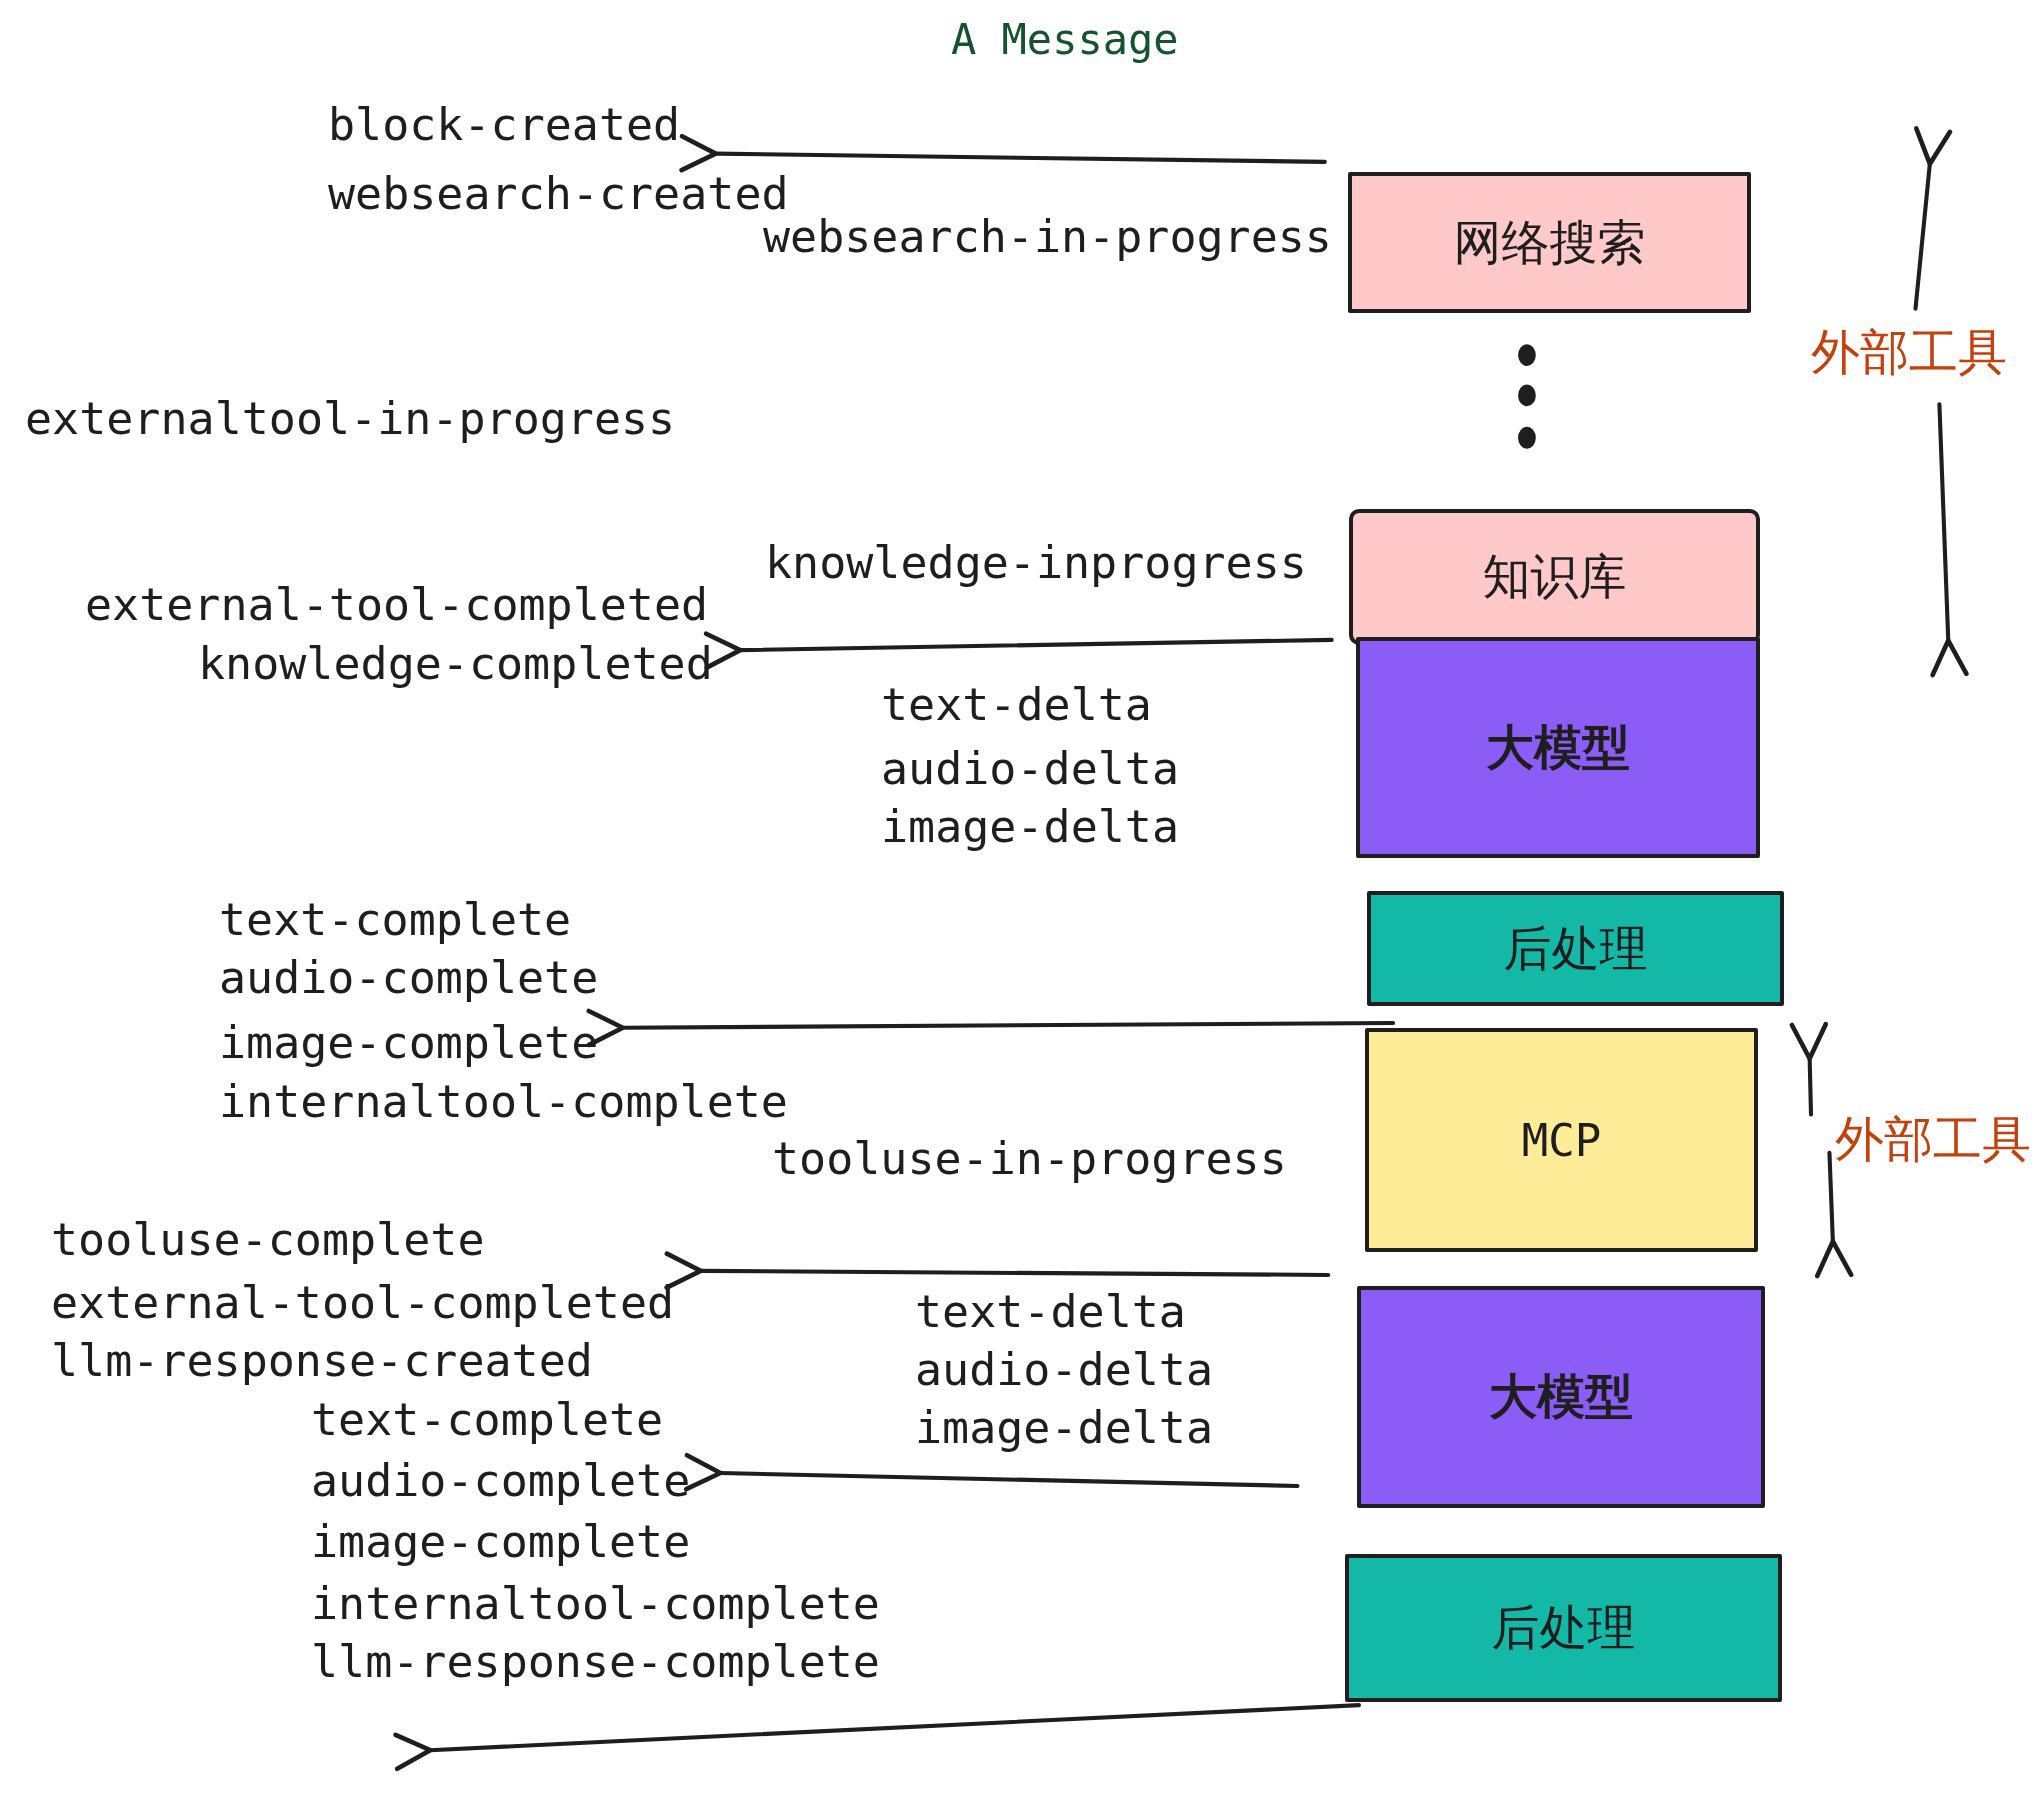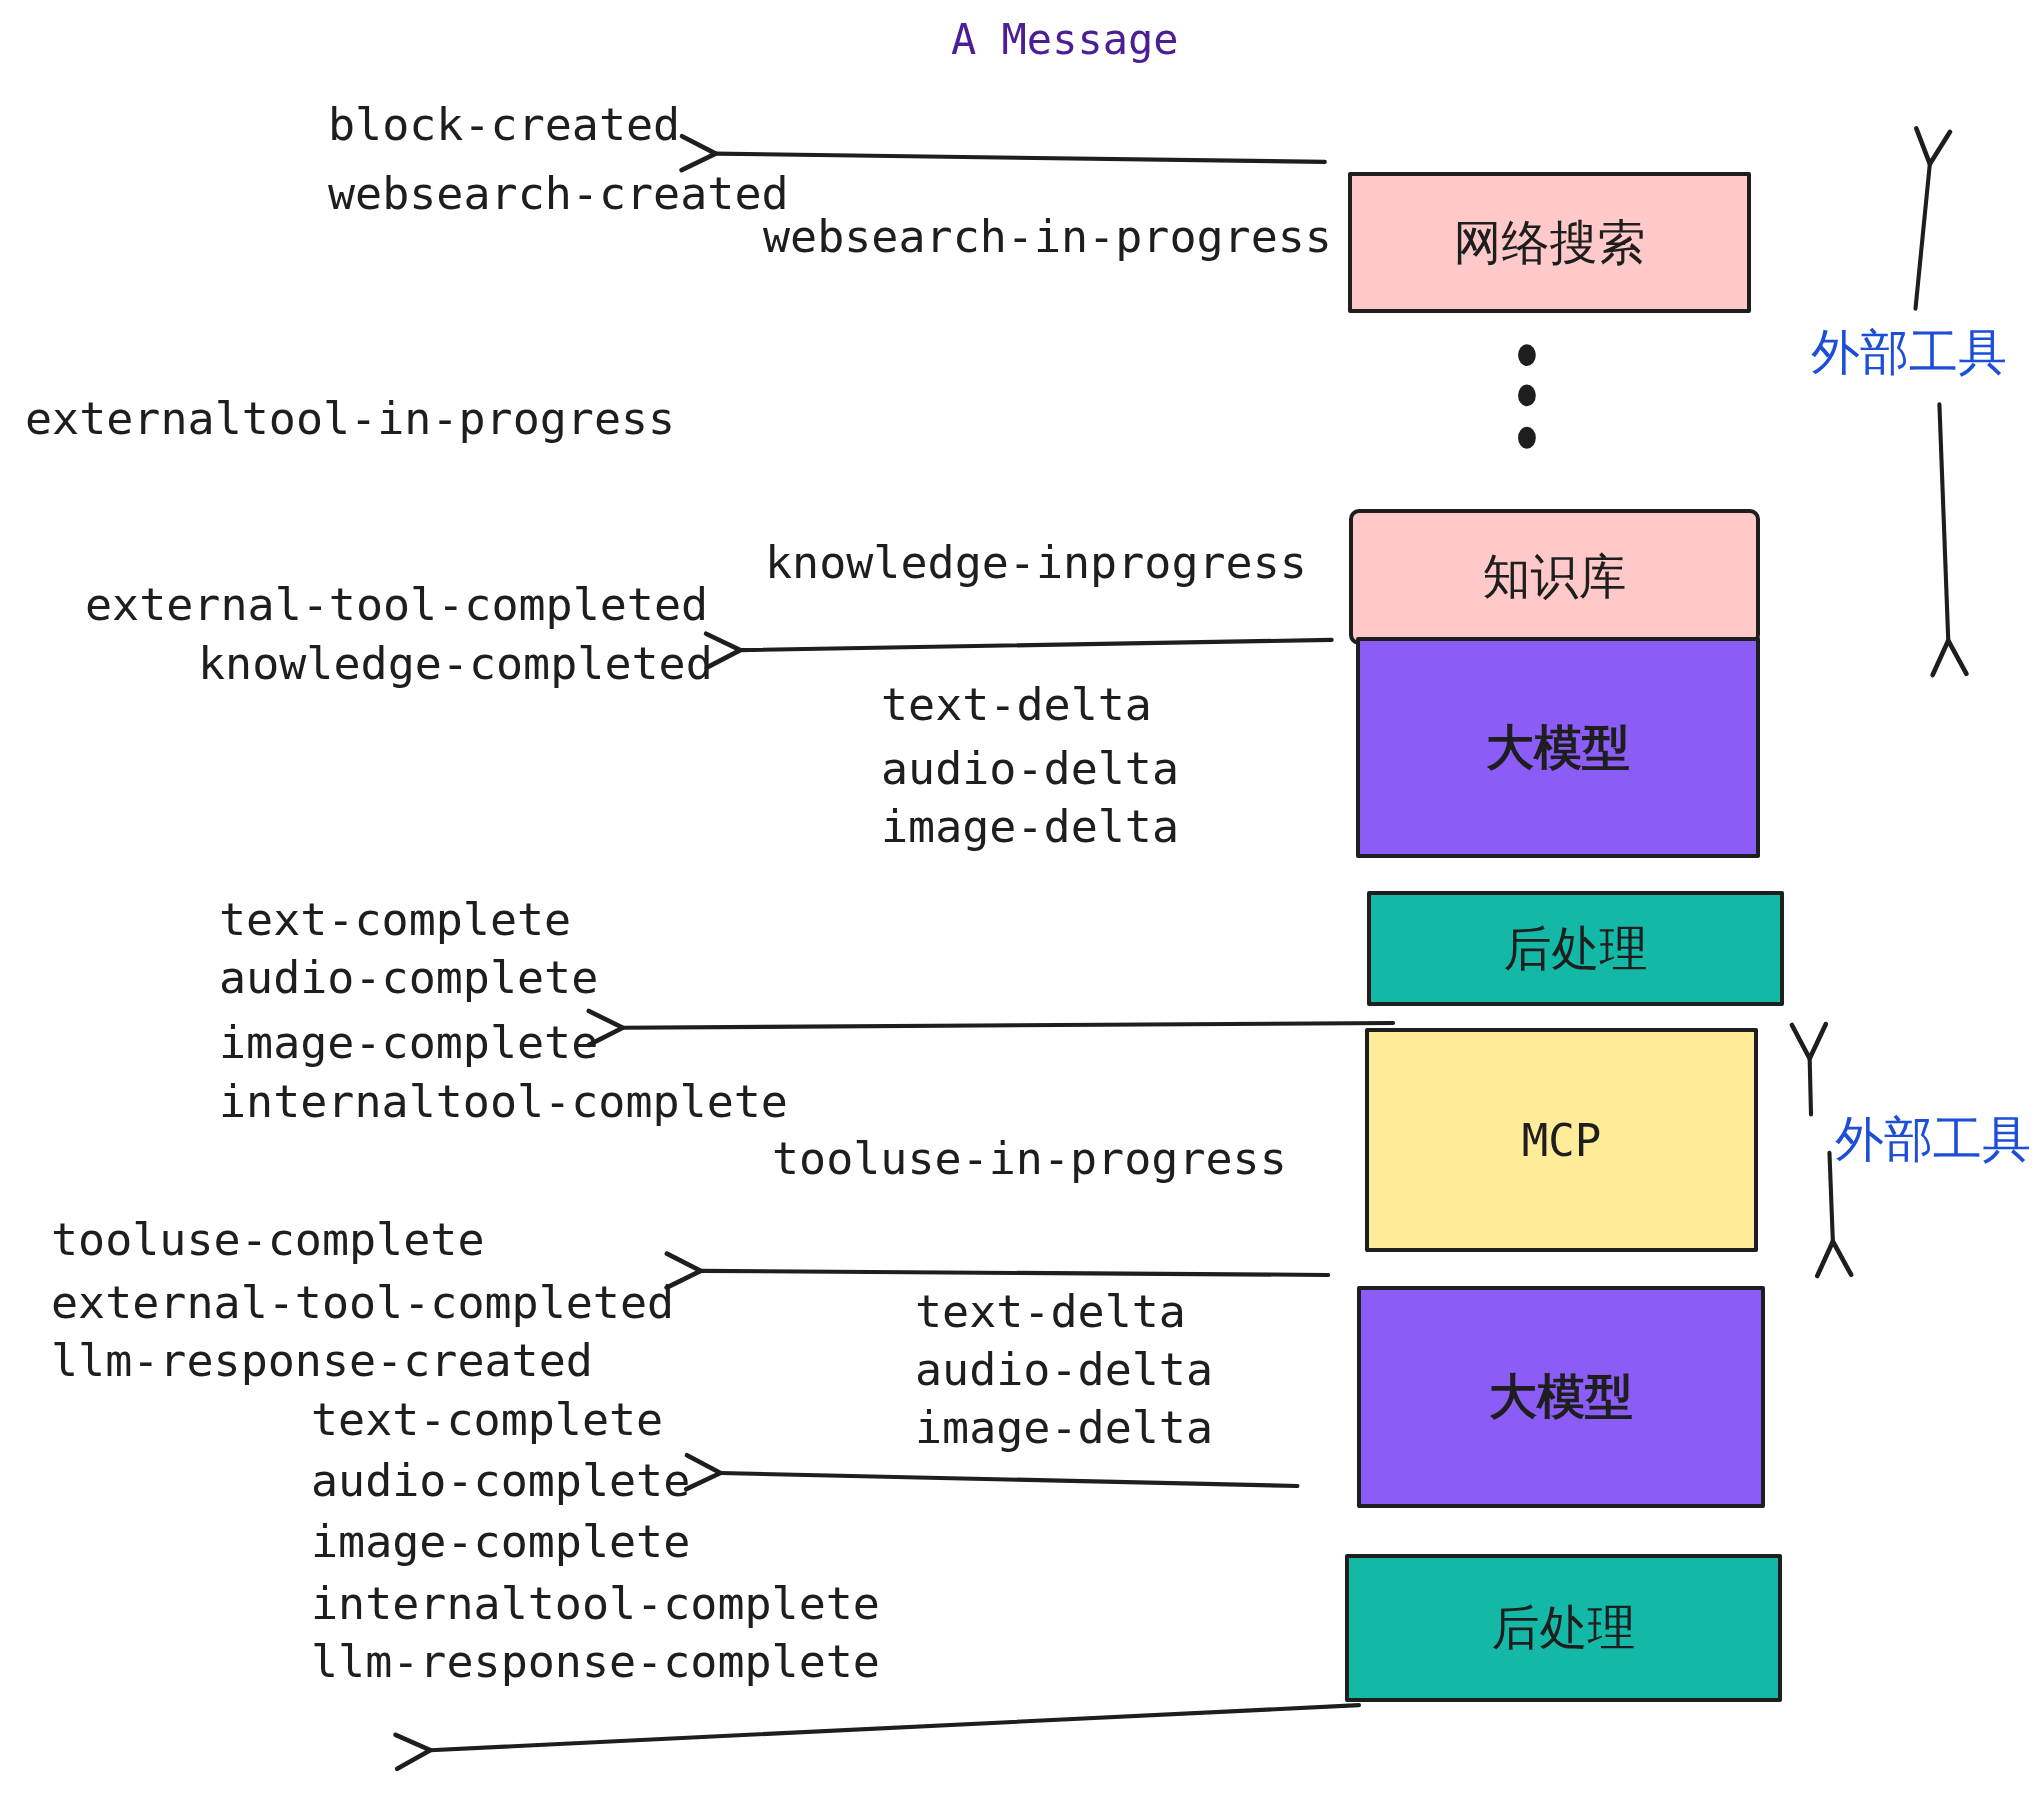--- a/index.html
+++ b/index.html
@@ -27,21 +27,21 @@
     color: #1e1e1e;
   }
   .title {
     position: absolute;
     left: 951px;
     top: 11px;
     font-family: "DejaVu Sans Mono", monospace;
     font-size: 42px;
     line-height: 57px;
     white-space: nowrap;
-    color: #4c1d95;
+    color: #14532d;
   }
   .box {
     position: absolute;
     border: 4.8px solid #1e1e1e;
     border-radius: 2px;
     box-sizing: border-box;
     display: flex;
     align-items: center;
     justify-content: center;
   }
@@ -61,21 +61,21 @@
   .fill-pink   { background: #ffc9c9; }
   .fill-green  { background: #8b5cf6; font-weight: bold; }
   .fill-yellow { background: #ffec99; }
   .fill-white  { background: #14b8a6; }
   .side-label {
     position: absolute;
     font-family: "DejaVu Sans", sans-serif;
     font-size: 49px;
     line-height: 55px;
     white-space: nowrap;
-    color: #1d4ed8;
+    color: #c2410c;
   }
   .box-websearch { left: 1348px; top: 172px;  width: 403px; height: 141px; }
   .box-knowledge { left: 1349px; top: 509px;  width: 411px; height: 136px; border-radius: 10px; }
   .box-llm1      { left: 1356px; top: 637px;  width: 404px; height: 221px; }
   .box-post1     { left: 1367px; top: 891px; width: 417px; height: 115px; }
   .box-mcp       { left: 1365px; top: 1028px; width: 393px; height: 224px; }
   .box-llm2      { left: 1357px; top: 1286px; width: 408px; height: 222px; }
   .box-post2     { left: 1345px; top: 1554px; width: 437px; height: 148px; }
   svg.overlay {
     position: absolute;

